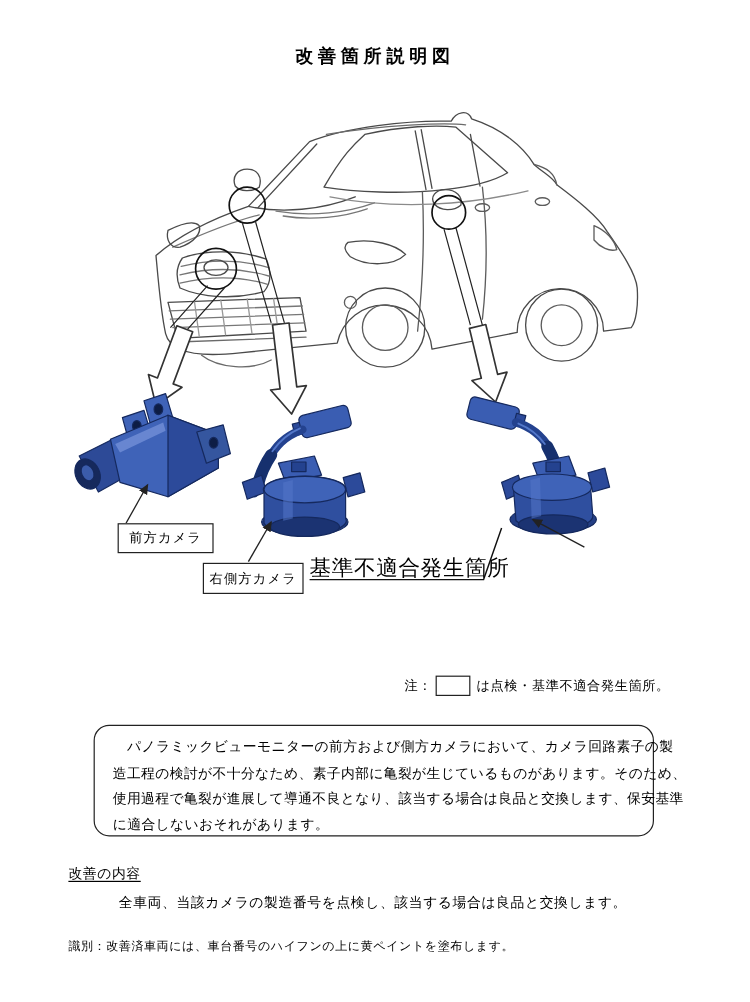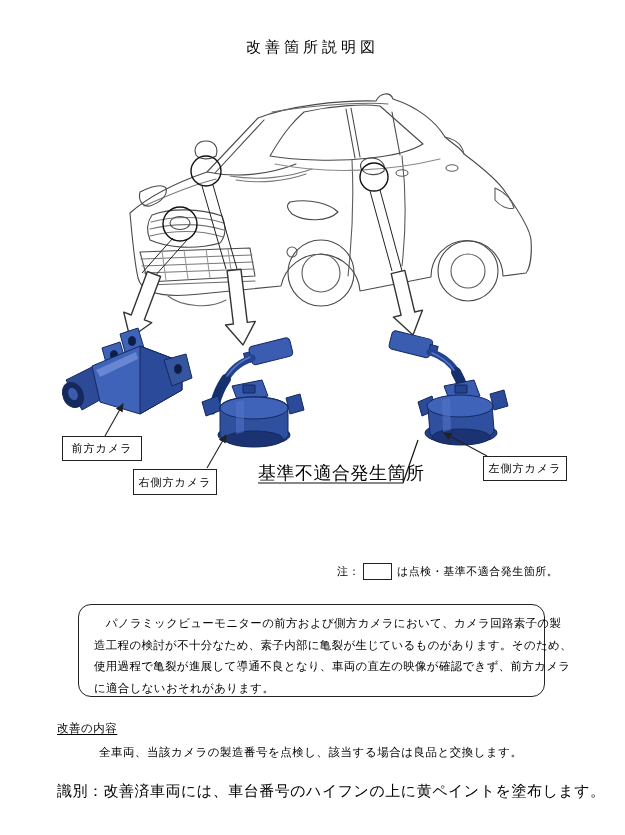--- a/index.html
+++ b/index.html
@@ -3,27 +3,27 @@
 <meta charset="utf-8">
 <style>
   html,body{margin:0;padding:0;background:#fff;}
   .page{
     position:relative;width:625px;height:835px;background:#ffffff;
     font-family:"Liberation Sans","DejaVu Sans",sans-serif;color:#111;
     overflow:hidden;
   }
   .title{
     position:absolute;top:38px;left:0;width:625px;text-align:center;
-    font-size:15px;font-weight:normal;letter-spacing:4px;color:#000;
+    font-size:15px;font-weight:bold;letter-spacing:4px;color:#000;
   }
   .diagram-svg{position:absolute;left:40px;top:80px;width:545px;height:420px;}
   .callout{
     position:absolute;border:1px solid #222;background:#fff;
     display:flex;align-items:center;justify-content:center;
-    font-size:11px;letter-spacing:1px;color:#000;box-sizing:border-box;
+    font-size:11px;letter-spacing:1px;color:#000;box-sizing:border-box;margin-left:36px;
   }
   .callout.front{left:62px;top:436px;width:80px;height:25px;}
   .callout.right{left:133px;top:469px;width:84px;height:26px;}
   .callout.left{left:483px;top:456px;width:84px;height:25px;}
   .defect-label{
     position:absolute;left:258px;top:461px;font-size:18px;letter-spacing:0.5px;color:#000;
   }
   .note-row{
     position:absolute;left:337px;top:563px;display:flex;align-items:center;
     font-size:11px;letter-spacing:0.5px;color:#000;
@@ -36,21 +36,21 @@
     position:absolute;left:78px;top:604px;width:467px;height:93px;
     border:1.3px solid #222;border-radius:13px;box-sizing:border-box;
     padding:8px 8px 0 15px;background:#fff;
   }
   .desc-line{font-size:11.5px;line-height:21.5px;letter-spacing:0.3px;white-space:nowrap;color:#000;}
   .sec-heading{
     position:absolute;left:57px;top:721px;font-size:11.5px;letter-spacing:0.5px;
     text-decoration:underline;text-underline-offset:2px;color:#000;
   }
   .sec-body{position:absolute;left:79px;top:745px;font-size:11.5px;letter-spacing:0.5px;color:#000;margin-left:20px;}
-  .ident-line{position:absolute;left:57px;top:782px;font-size:15px;letter-spacing:0.5px;color:#000;font-family:Liberation Serif, serif;}
+  .ident-line{position:absolute;left:57px;top:782px;font-size:10px;letter-spacing:0.5px;color:#000;font-family:Liberation Serif, serif;}
 </style>
 </head>
 <body>
 
 <div class="page">
 
   <div class="title">改善箇所説明図</div>
 
   <svg class="diagram-svg" viewBox="0 0 545 420">
     <defs>
@@ -192,36 +192,33 @@
       <path d="M218,403 L363,403 L378,360"></path>
     </g>
   </svg>
 
   <div class="callout front">
     <span>前方カメラ</span>
   </div>
   <div class="callout right">
     <span>右側方カメラ</span>
   </div>
-  <div class="callout left">
-    <span>左側方カメラ</span>
-  </div>
 
   <div class="defect-label">基準不適合発生箇所</div>
 
   <div class="note-row">
     <span>注：</span>
     <span class="note-box"></span>
     <span>は点検・基準不適合発生箇所。</span>
   </div>
 
   <div class="desc-box">
     <div class="desc-line">　パノラミックビューモニターの前方および側方カメラにおいて、カメラ回路素子の製</div>
     <div class="desc-line">造工程の検討が不十分なため、素子内部に亀裂が生じているものがあります。そのため、</div>
-    <div class="desc-line">使用過程で亀裂が進展して導通不良となり、車両の直左の映像が確認できず、前方カメラ</div>
+    <div class="desc-line">使用過程で亀裂が進展して導通不良となり、該当する場合は良品と交換します、保安基準</div>
     <div class="desc-line">に適合しないおそれがあります。</div>
   </div>
 
   <div class="sec-heading">改善の内容</div>
   <div class="sec-body">全車両、当該カメラの製造番号を点検し、該当する場合は良品と交換します。</div>
   <div class="ident-line">識別：改善済車両には、車台番号のハイフンの上に黄ペイントを塗布します。</div>
 
 </div>
 
 </body></html>

